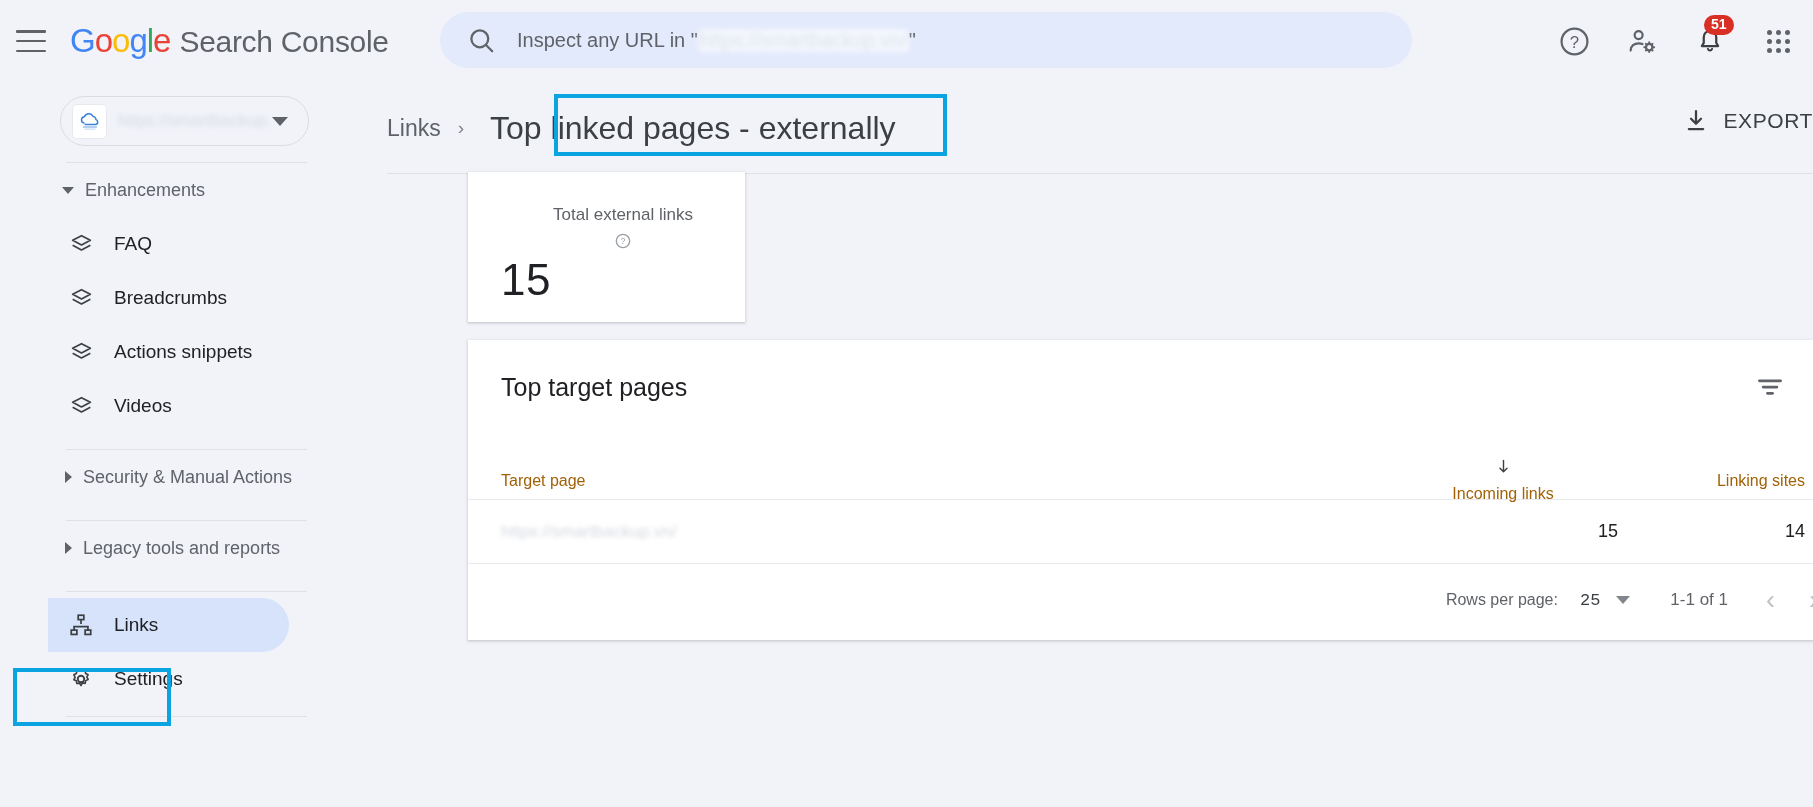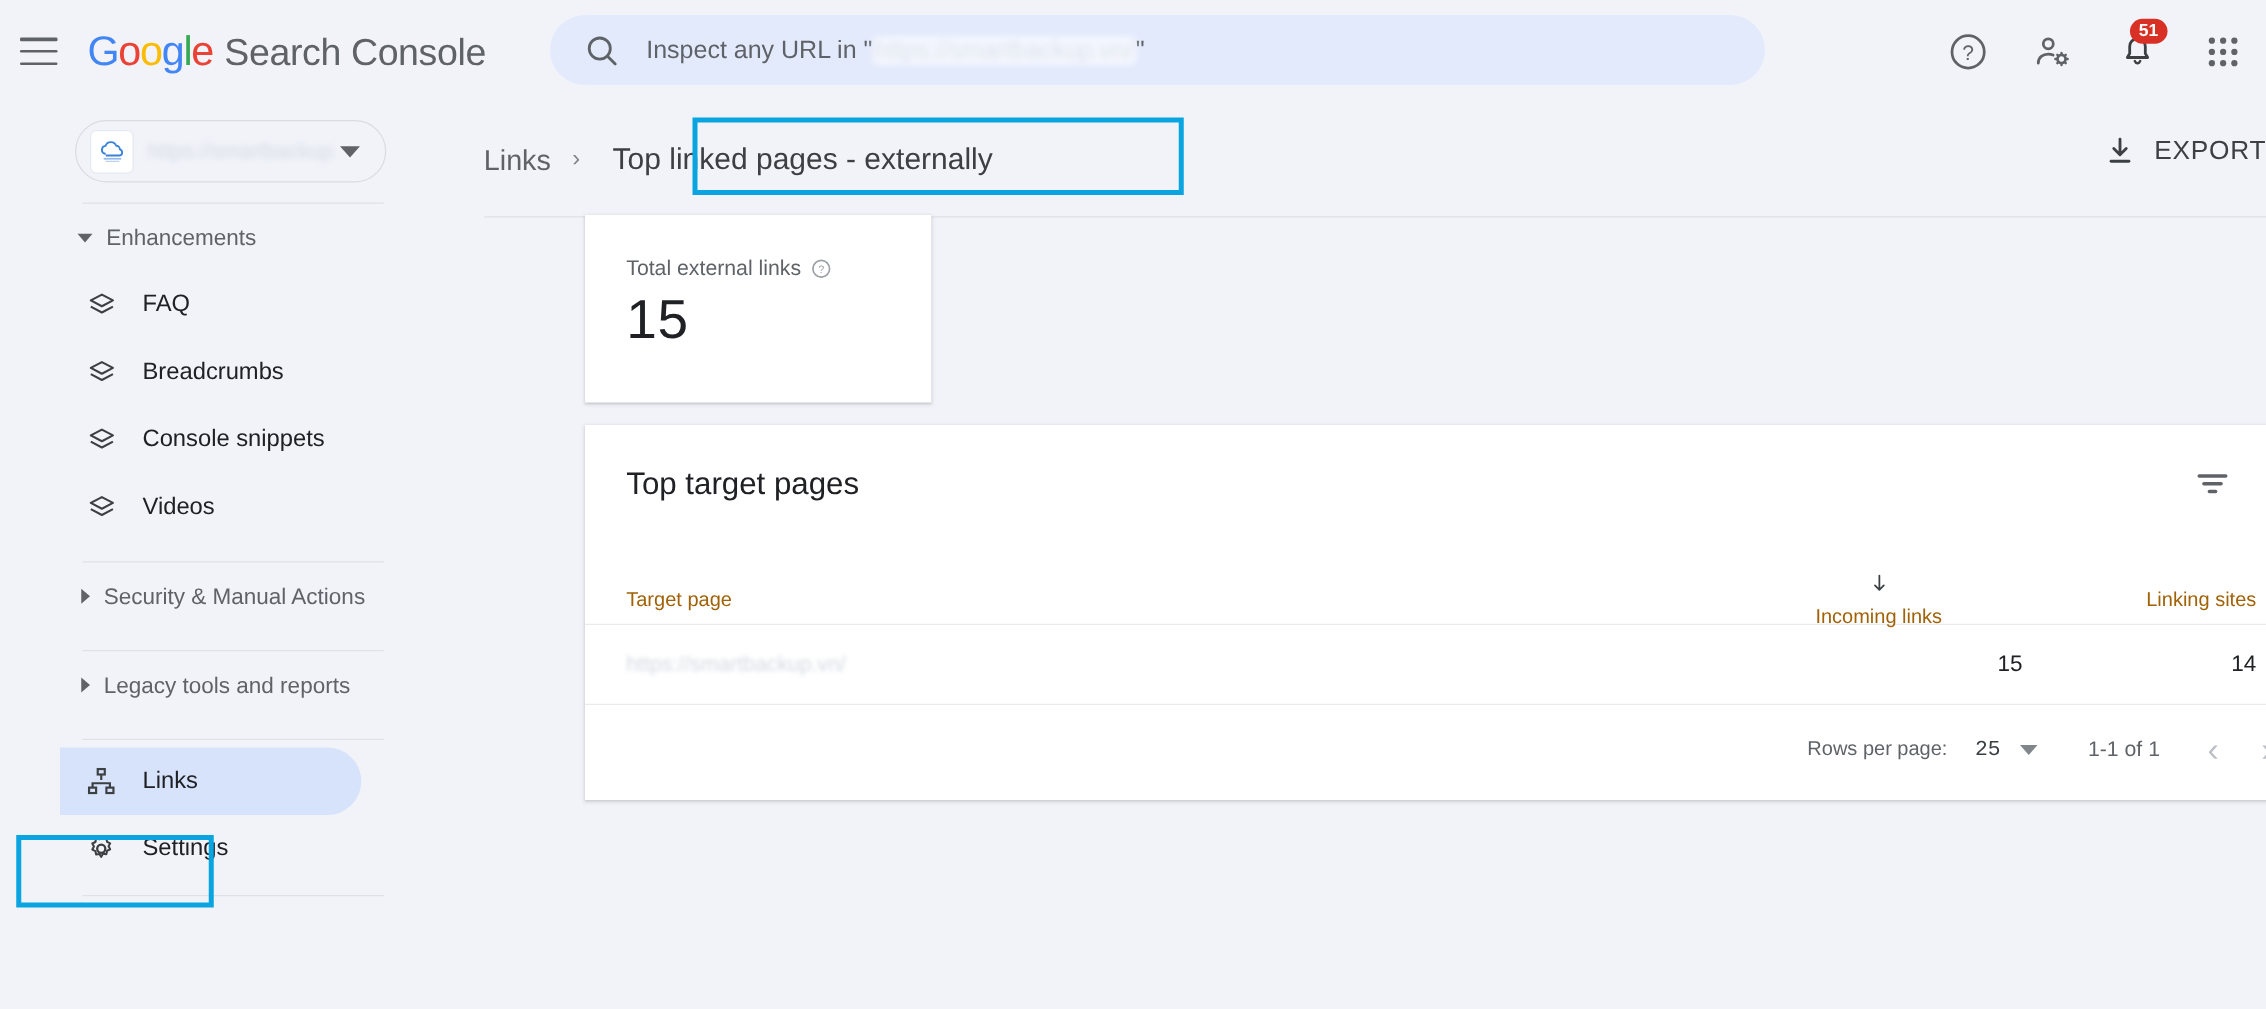--- a/index.html
+++ b/index.html
@@ -122,35 +122,35 @@
     pointer-events: none;
     z-index: 40;
   }
 
   
   .main { position: absolute; top: 82px; left: 325px; width: 1488px; height: 725px; background: #f1f3f9; }
 
   .crumbrow { height: 92px; display: flex; align-items: center; padding-left: 62px; position: relative; }
   .crumb-root { font-size: 23px; color: #5f6368; cursor: pointer; }
   .crumb-sep { margin: 0 17px; color: #80868b; font-size: 19px; }
-  .crumb-cur { font-size: 24px; color: #3c4043; padding: 6px 9px; }
+  .crumb-cur { font-size: 32px; color: #3c4043; padding: 6px 9px; }
   .export-btn {
     position: absolute; right: 0; top: 26px;
     display: flex; align-items: center; gap: 14px;
     color: #3c4043; font-size: 21px; letter-spacing: 0.6px;
     cursor: pointer; white-space: nowrap;
   }
   .hr-under { position:absolute; left:62px; right:0; bottom:0; height:1px; background:#dfe1e5; }
 
   .card {
     background: #fff;
     box-shadow: 0 1px 2px rgba(60,64,67,.18), 0 1px 3px 1px rgba(60,64,67,.08);
   }
   .kpi { position: absolute; left: 143px; top: 90px; width: 277px; height: 150px; }
-  .kpi-label { margin: 33px 0 0 33px; font-size: 17px; color: #5f6368; display:flex; align-items:center; gap:8px; }
+  .kpi-label { margin: 33px 0 0 33px; font-size: 17px; color: #5f6368; display:flex; align-items:center; gap:8px;flex-direction:column; }
   .kpi-value { margin-left: 33px; margin-top: 6px; font-size: 44px; color: #202124; font-weight: 300; letter-spacing: 0.5px; }
 
   .table { position: absolute; left: 143px; top: 258px; right: -35px; height: 300px; }
   .table-title { font-size: 25px; color: #202124; padding: 33px 0 0 33px; }
   .filter-ico { position: absolute; right: 63px; top: 32px; cursor: pointer; }
 
   .thead { display:flex; align-items:center; height:62px; border-bottom:1px solid #e8eaed; margin-top: 36px; }
   .th { font-size: 16px; color: #a16207; margin-top: 24px; }
   .th-target { margin-left: 33px; }
   .th-incoming { margin-left: auto; display:flex; align-items:center; gap:10px; width: 230px; justify-content:flex-end; cursor:pointer;flex-direction:column; }
@@ -282,21 +282,21 @@
     <span class="lbl">Breadcrumbs</span>
   </div>
 
   <div class="navitem">
     <span class="ico">
       <svg width="25" height="25" viewBox="0 0 24 24">
           <path d="M12 3.5 3.5 8 12 12.5 20.5 8 12 3.5z" fill="none" stroke="#3c4043" stroke-width="1.6" stroke-linejoin="round"></path>
           <path d="M3.5 12.8 12 17.3l8.5-4.5" fill="none" stroke="#3c4043" stroke-width="1.6" stroke-linejoin="round"></path>
         </svg>
     </span>
-    <span class="lbl">Console snippets</span>
+    <span class="lbl">Actions snippets</span>
   </div>
 
 
   <div class="navitem">
     <span class="ico">
       <svg width="25" height="25" viewBox="0 0 24 24">
           <path d="M12 3.5 3.5 8 12 12.5 20.5 8 12 3.5z" fill="none" stroke="#3c4043" stroke-width="1.6" stroke-linejoin="round"></path>
           <path d="M3.5 12.8 12 17.3l8.5-4.5" fill="none" stroke="#3c4043" stroke-width="1.6" stroke-linejoin="round"></path>
         </svg>
     </span>

